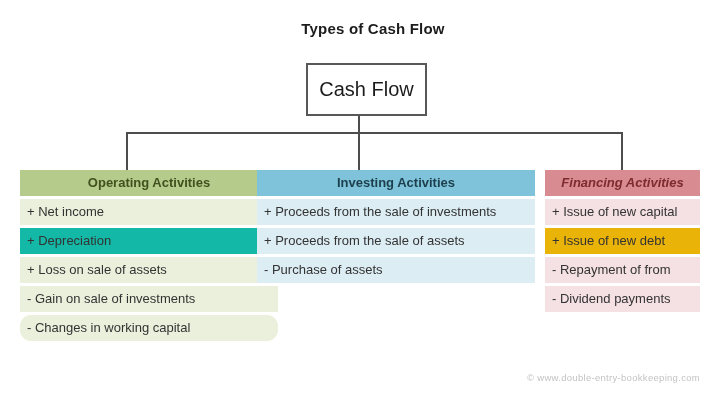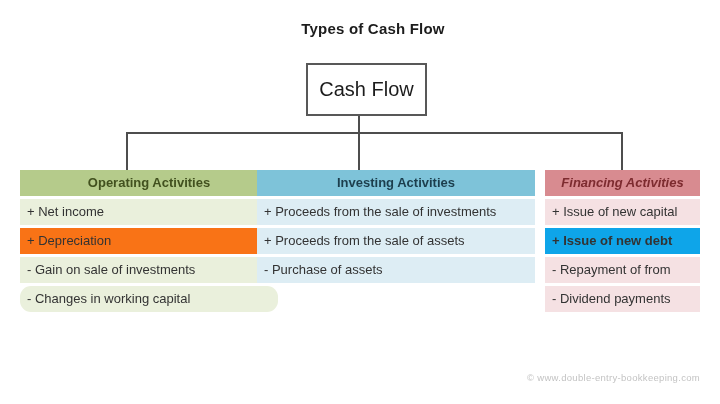--- a/index.html
+++ b/index.html
@@ -98,40 +98,41 @@
       <line x1="127" y1="133" x2="622" y2="133"></line>
       <line x1="127" y1="132" x2="127" y2="170"></line>
       <line x1="622" y1="132" x2="622" y2="170"></line>
     </g>
   </svg>
 
   <div class="col col-0">
     <div class="col-header" style="background: rgb(181, 203, 139); color: rgb(66, 81, 31);">Operating Activities</div>
     <div>
         <div class="col-item" style="background: rgb(234, 240, 220);">+ Net income</div>
-        <div class="col-item" style="background: #f97316;">+ Depreciation</div>
+        <div class="col-item" style="background: #14b8a6;">+ Depreciation</div>
+        <div class="col-item" style="background: rgb(234, 240, 220);">+ Loss on sale of assets</div>
         <div class="col-item" style="background: rgb(234, 240, 220);">- Gain on sale of investments</div>
         <div class="col-item" style="background: rgb(234, 240, 220); border-radius: 11px;">- Changes in working capital</div>
       </div>
   </div>
 
   <div class="col col-1">
     <div class="col-header" style="background: rgb(126, 195, 217); color: rgb(28, 62, 77);">Investing Activities</div>
     <div>
         <div class="col-item" style="background: rgb(221, 237, 244);">+ Proceeds from the sale of investments</div>
         <div class="col-item" style="background: rgb(221, 237, 244);">+ Proceeds from the sale of assets</div>
         <div class="col-item" style="background: rgb(221, 237, 244);">- Purchase of assets</div>
       </div>
   </div>
 
   <div class="col col-2">
     <div class="col-header" style="background: rgb(216, 139, 144); color: rgb(125, 43, 47); font-style: italic;">Financing Activities</div>
     <div>
         <div class="col-item" style="background: rgb(245, 225, 227);">+ Issue of new capital</div>
-        <div class="col-item" style="background: #0ea5e9; font-weight: bold;">+ Issue of new debt</div>
+        <div class="col-item" style="background: #eab308;">+ Issue of new debt</div>
         <div class="col-item" style="background: rgb(245, 225, 227);">- Repayment of from</div>
         <div class="col-item" style="background: rgb(245, 225, 227);">- Dividend payments</div>
       </div>
   </div>
 
   <div class="credit">© www.double-entry-bookkeeping.com</div>
 
 </div>
 
 </body></html>

